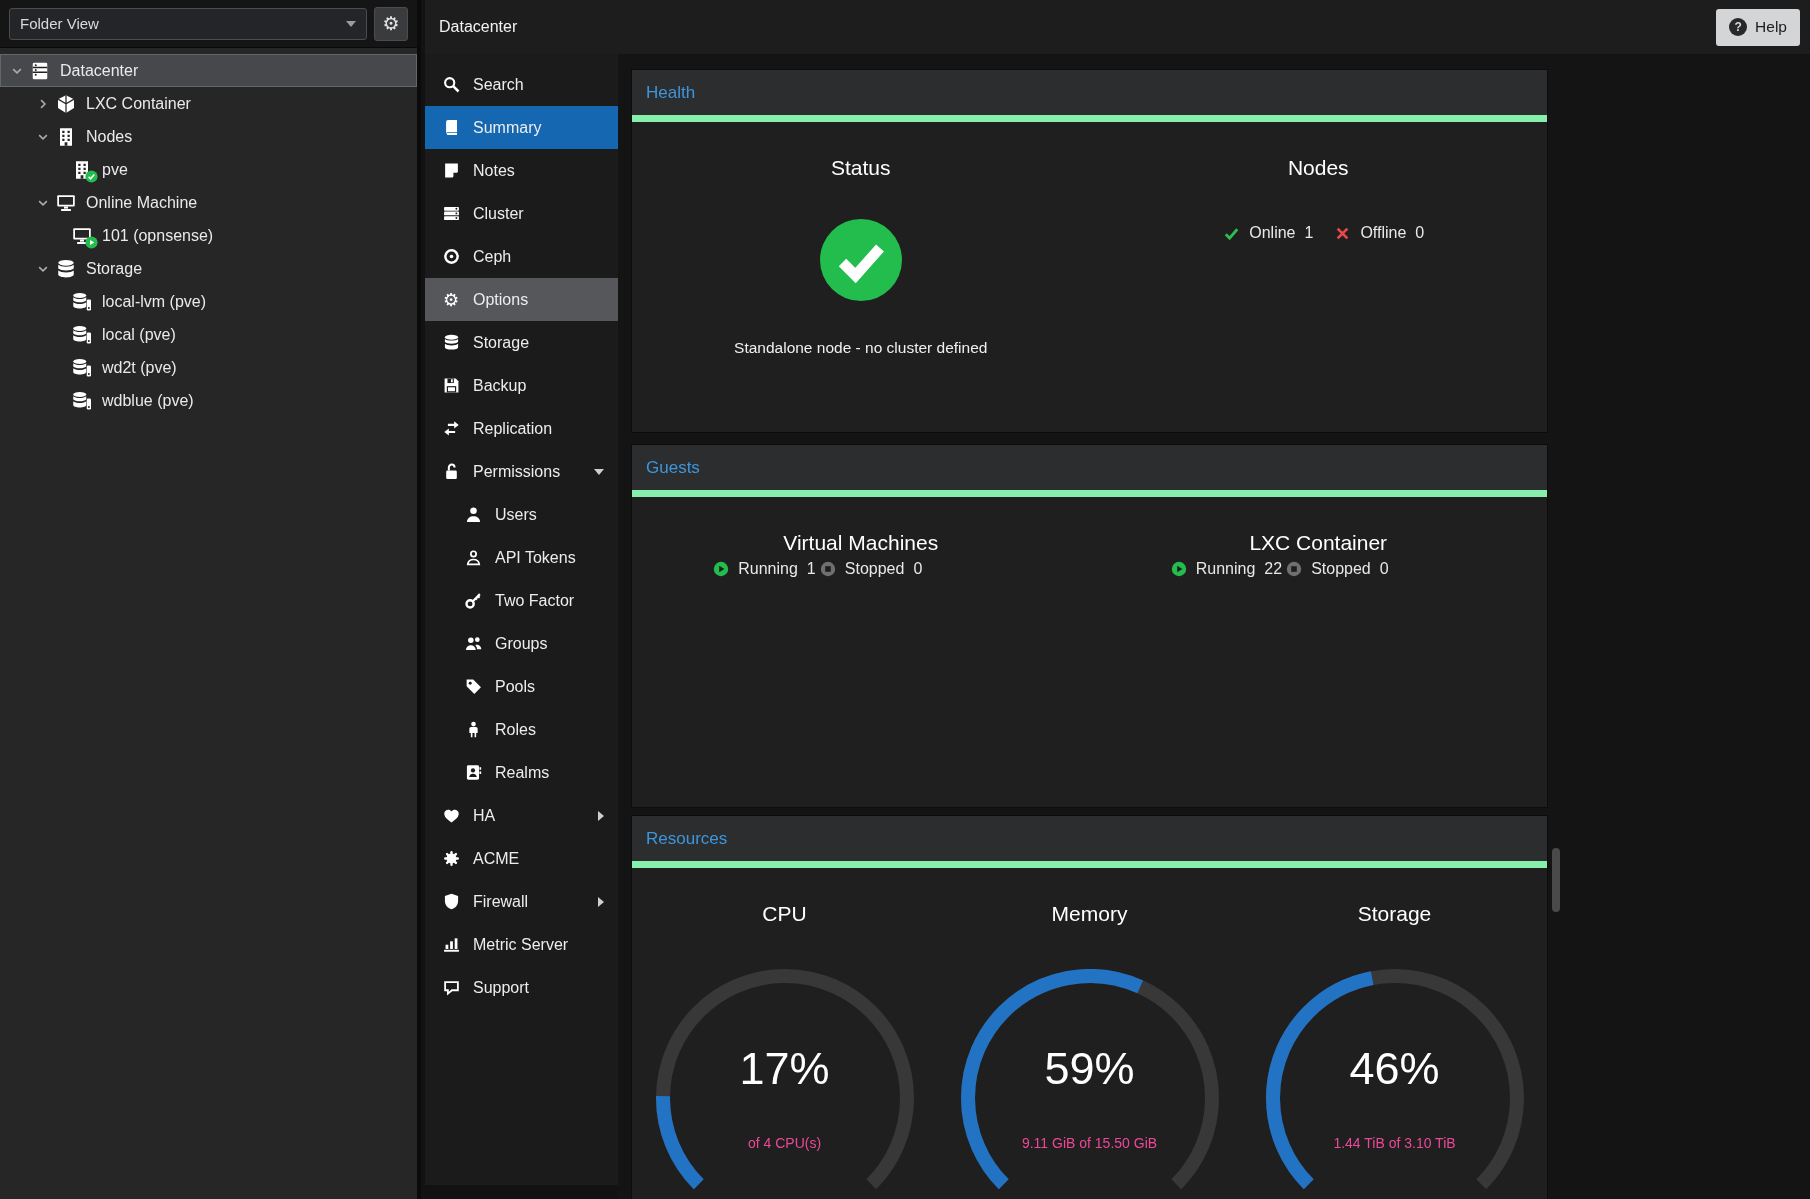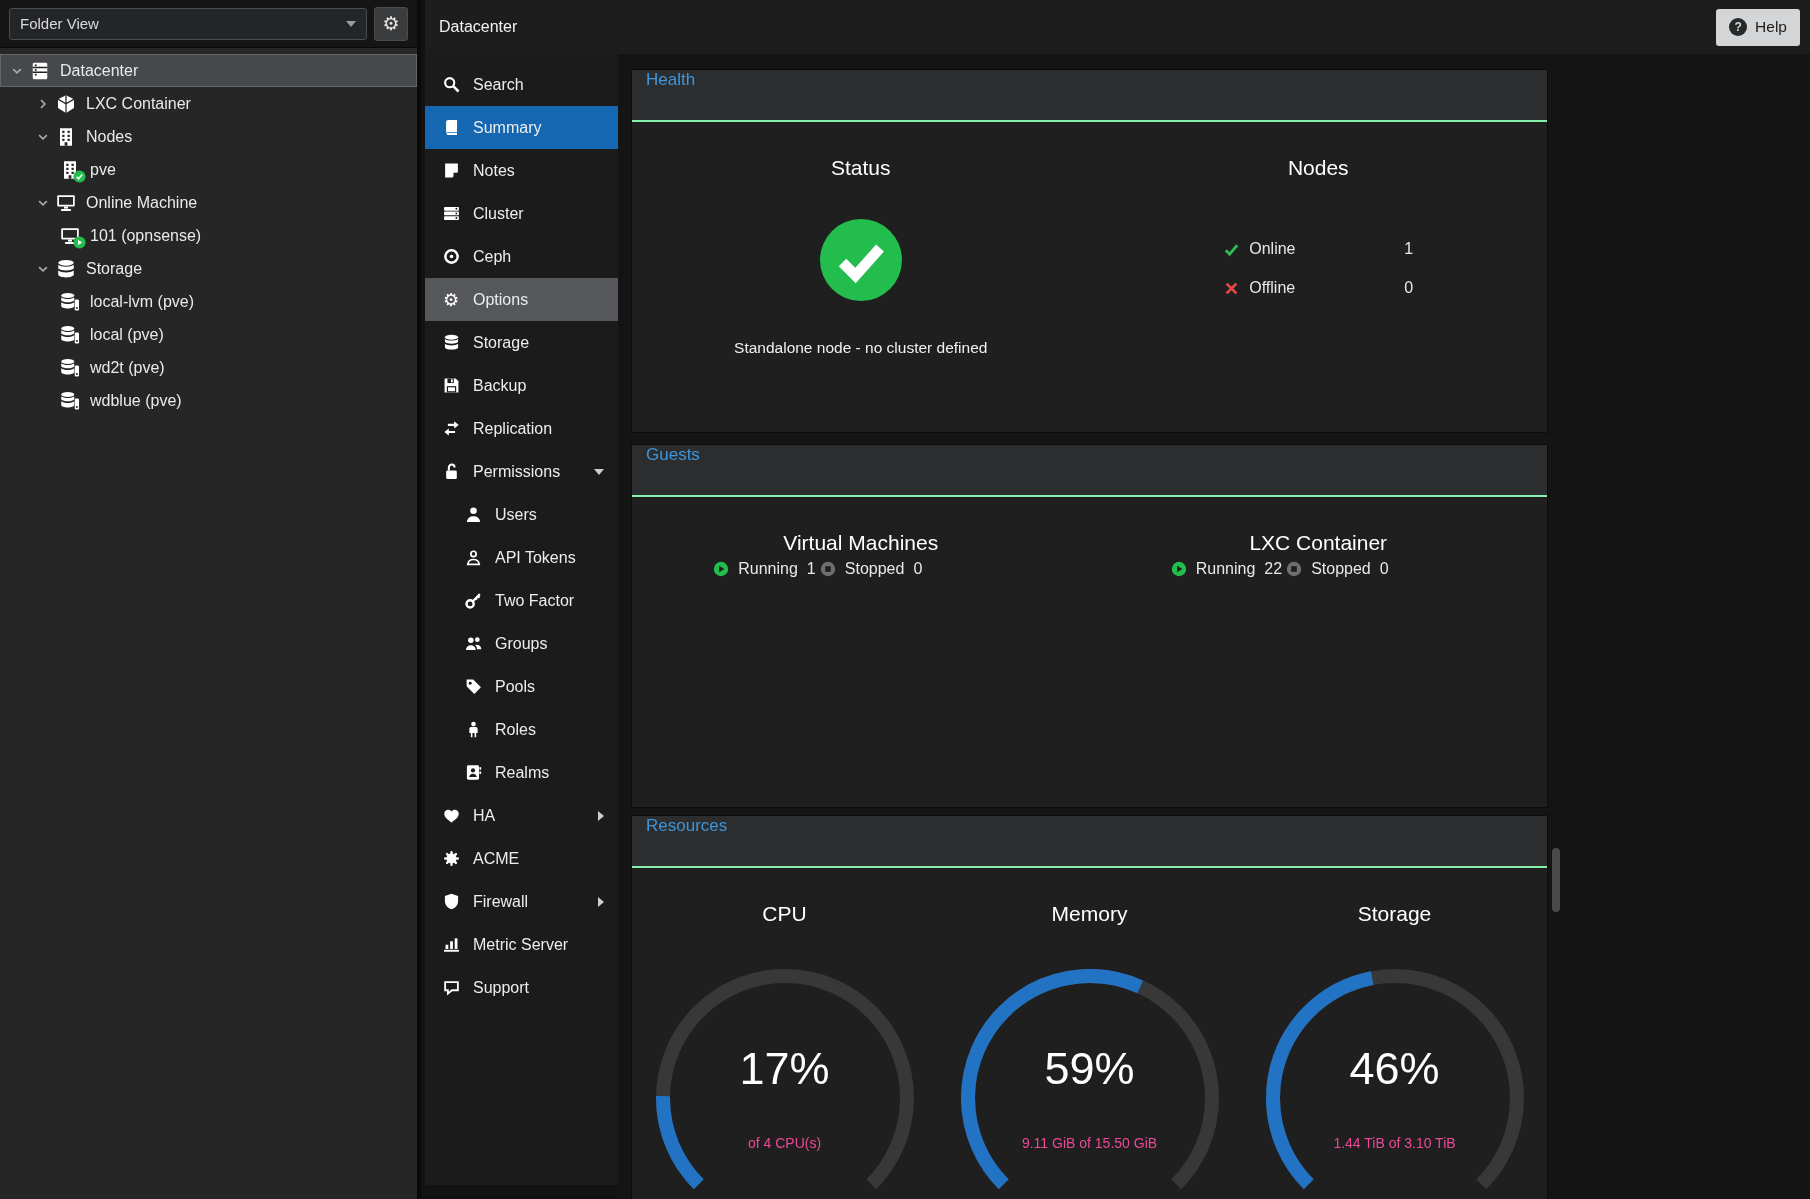--- a/index.html
+++ b/index.html
@@ -8,21 +8,21 @@
   svg{display:block}
 
   
   .tree-panel{position:absolute;left:0;top:0;width:421px;height:100%;background:#262626;border-right:4px solid #0b0b0b}
   .tree-top{height:48px;background:#151515;display:flex;align-items:center;gap:7px;padding:0 9px;border-bottom:1px solid #090909}
   .view-select{flex:1;height:32px;background:#242528;border:1px solid #4a4c50;border-radius:3px;display:flex;align-items:center;justify-content:space-between;padding:0 10px;font-size:15px;color:#d9dadc;cursor:pointer}
   .sel-caret{width:0;height:0;border-left:5px solid transparent;border-right:5px solid transparent;border-top:6px solid #9a9c9e}
   .gear-btn{width:34px;height:34px;background:#3a3b3d;border:1px solid #4a4c50;border-radius:3px;color:#e4e4e4;font-size:19px;display:flex;align-items:center;justify-content:center;cursor:pointer;font-family:inherit}
   .tree{padding-top:6px}
   .trow{height:33px;display:flex;align-items:center;font-size:16px;color:#e9eaec;cursor:pointer;white-space:nowrap}
-  .trow.lvl0{padding-left:10px}.trow.lvl1{padding-left:36px}.trow.lvl2{padding-left:40px}
+  .trow.lvl0{padding-left:10px}.trow.lvl1{padding-left:36px}.trow.lvl2{padding-left:52px}
   .trow.selected{background:#46484c;box-shadow:inset 0 0 0 1px #63666a}
   .texp{width:20px;height:16px;display:flex;align-items:center;color:#a9abad;flex:none}
   .texp svg{width:14px;height:14px}
   .tic{width:26px;height:20px;position:relative;display:flex;align-items:center;flex:none;color:#fff}
   .tic>svg{width:20px;height:20px}
   .badge{position:absolute;right:0;bottom:-3px;width:13px;height:13px}
   .badge svg{width:13px;height:13px}
   .tlab{margin-left:4px}
 
   
@@ -42,30 +42,30 @@
   .mic.glyph{font-size:18px;line-height:1}
   .mcaret-d{position:absolute;right:14px;width:0;height:0;border-left:5.5px solid transparent;border-right:5.5px solid transparent;border-top:6.5px solid #cfcfcf}
   .mcaret-r{position:absolute;right:14px;width:0;height:0;border-top:5.5px solid transparent;border-bottom:5.5px solid transparent;border-left:6.5px solid #cfcfcf}
 
   
   .content{position:absolute;left:618px;top:54px;right:0;bottom:0;background:#141414;overflow:hidden}
   .panel{position:absolute;left:13px;width:917px;background:#1f1f1f;border:1px solid #0c0c0c}
   .p-health{top:15px;height:364px}
   .p-guests{top:390px;height:364px}
   .p-resources{top:761px;height:434px}
-  .panel-hd{height:52px;background:#2c2d2e;border-bottom:2px solid #86efac;display:flex;padding:0 14px}
+  .panel-hd{height:52px;background:#2c2d2e;border-bottom:7px solid #86efac;display:flex;align-items:center;padding:0 14px}
   .ptitle{font-size:17px;color:#3d96dc}
   .panel-bd{position:relative;height:calc(100% - 52px)}
   .cols{display:flex}
   .col{flex:1;display:flex;flex-direction:column;align-items:center}
   .colhead{margin-top:34px;font-size:21px;font-weight:normal;color:#fff}
   .bigok{margin-top:38px;width:84px;height:84px}
   .bigok svg{width:84px;height:84px}
   .standalone{margin-top:37px;font-size:15.5px;color:#f0f0f0}
-  .nrows{margin-top:60px;width:190px;display:flex;flex-direction:column;gap:21px}
+  .nrows{margin-top:44px;width:190px;display:flex;flex-direction:row;gap:21px}
   .nrow{display:flex;align-items:center;gap:9px;font-size:16px}
   .nic{width:17px;height:17px}
   .nic svg{width:17px;height:17px}
   .nval{margin-left:auto}
   .c-green{color:#2ebd4e}
   .c-red{color:#e8484b}
   .grows{width:295px;display:flex;flex-direction:row;gap:4px}
   .grow{display:flex;align-items:center;gap:9px;font-size:16px;height:27px}
   .gic{width:16px;height:16px}
   .gic svg{width:16px;height:16px}

